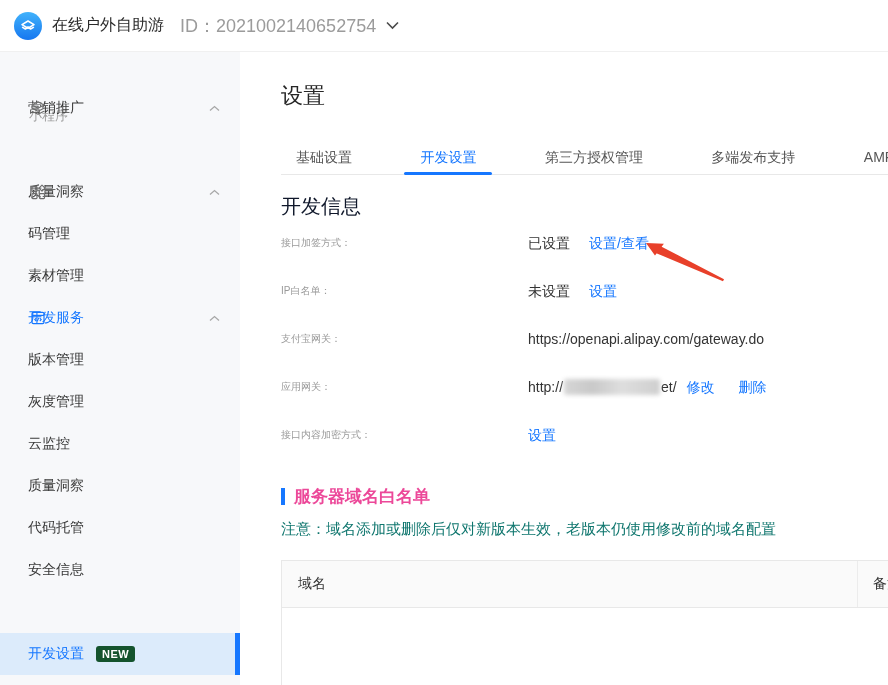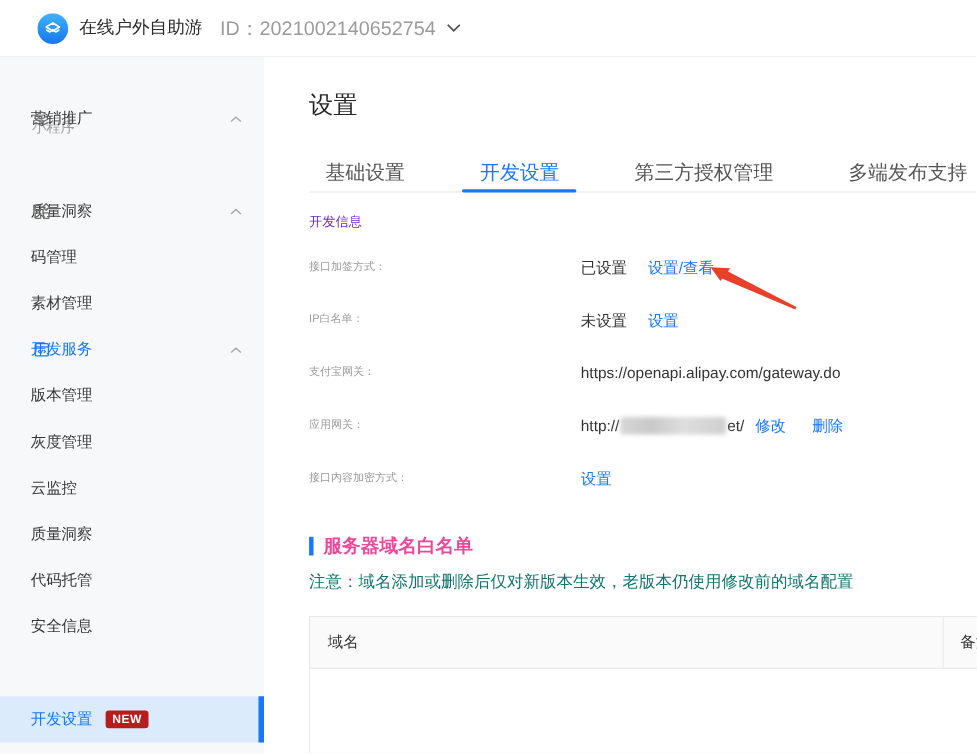--- a/index.html
+++ b/index.html
@@ -2,50 +2,50 @@
 <html><head>
 <meta charset="utf-8">
 <style>
   * { margin:0; padding:0; box-sizing:border-box; }
   html,body { width:888px; height:685px; overflow:hidden; background:#fff;
     font-family:"Liberation Sans","DejaVu Sans",sans-serif; color:#333; }
   .page { position:relative; width:888px; height:685px; overflow:hidden; }
 
   
   .header { position:absolute; top:0; left:0; width:888px; height:52px; background:#fff;
-    border-bottom:1px solid #f0f0f0; display:flex; align-items:center; padding-left:34px; z-index:5;text-align:right; }
+    border-bottom:1px solid #f0f0f0; display:flex; align-items:center; padding-left:14px; z-index:5;text-align:right; }
   .logo { width:28px; height:28px; flex:0 0 28px; }
   .app-name { margin-left:10px; font-size:16px; color:#2b2b2b; }
   .app-id { margin-left:16px; font-size:18px; color:#9b9b9b; }
   .hdr-chevron { margin-left:10px; }
 
   
   .sidebar { position:absolute; top:52px; left:0; width:240px; height:633px; background:#f7f8fa; }
   .side-group-label { position:absolute; top:55px; left:29px; font-size:13px; color:#9e9e9e; }
   .side-item { position:absolute; left:0; width:240px; height:42px; display:flex; align-items:center; cursor:pointer; }
   .side-item .ico { position:absolute; left:30px; width:16px; height:16px; display:flex; }
   .side-item .lbl { margin-left:28px; font-size:14px; color:#383838;text-align:center; }
   .side-item .chev { position:absolute; right:20px; display:flex; }
   .side-item.blue .lbl { color:#1677ff; }
   .side-item.active { background:#dcebfb; border-right:5px solid #1677ff; }
   .side-item.active .lbl { color:#1677ff; }
-  .badge-new { margin-left:12px; background:#b91c1c; color:#fff; font-size:11px; font-weight:bold;
+  .badge-new { margin-left:12px; background:#14532d; color:#fff; font-size:11px; font-weight:bold;
     line-height:14px; padding:1px 6px; border-radius:3px; letter-spacing:.5px; }
 
   
   .page-title { position:absolute; left:281px; top:81px; font-size:22px; color:#262626; font-weight:500; }
 
   .tab-border { position:absolute; left:281px; top:174px; right:0; height:1px; background:#e8e8e8; }
   .tabs { position:absolute; left:280px; top:142px; height:34px; white-space:nowrap; }
   .tab { position:relative; display:inline-block; padding:0 16px; margin-right:32px; line-height:31px;
-    font-size:18px; color:#555; cursor:pointer; }
+    font-size:14px; color:#555; cursor:pointer; }
   .tab.active { color:#1677ff; }
   .tab.active::after { content:""; position:absolute; left:0; right:0; bottom:-2px; height:3px; background:#1677ff; border-radius:2px; }
 
-  .section-title { position:absolute; left:281px; top:193px; font-size:12px; color:#6d28d9; }
+  .section-title { position:absolute; left:281px; top:193px; font-size:20px; color:#0f172a; }
 
   .info-label { position:absolute; left:281px; font-size:10px; color:#9a9a9a; line-height:20px; }
   .info-val { position:absolute; left:528px; font-size:14px; color:#333; line-height:20px; white-space:nowrap; }
   .lnk { color:#1677ff; cursor:pointer; text-decoration:none; }
   .lnk2 { margin-left:20px; }
   .at589 { left:589px; }
   .blur-block { display:inline-block; vertical-align:-3px; width:96px; height:16px; margin:0 1px;
     background:linear-gradient(90deg,#d6d6d6,#c9c9c9 30%,#dedede 60%,#cfcfcf); filter:blur(2px); border-radius:2px; }
 
   .sec2-bar { position:absolute; left:281px; top:488px; width:4px; height:17px; background:#1677ff; }

